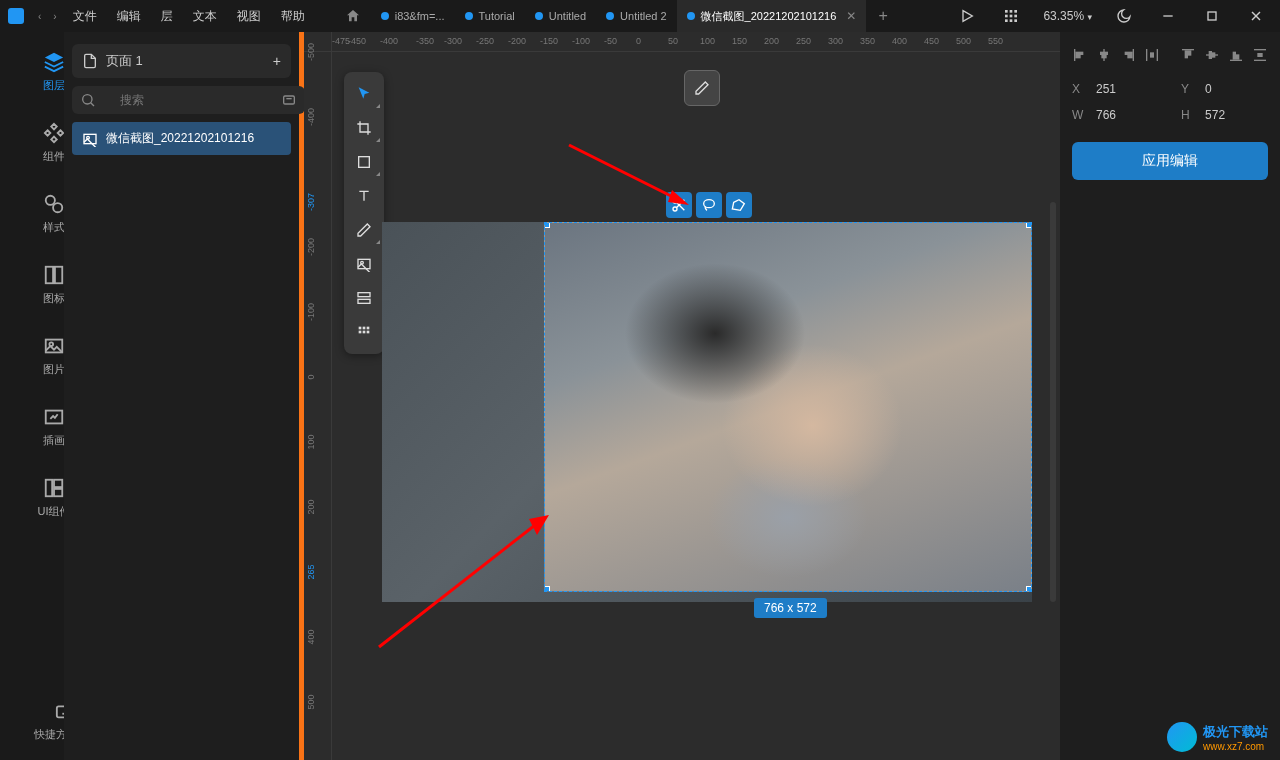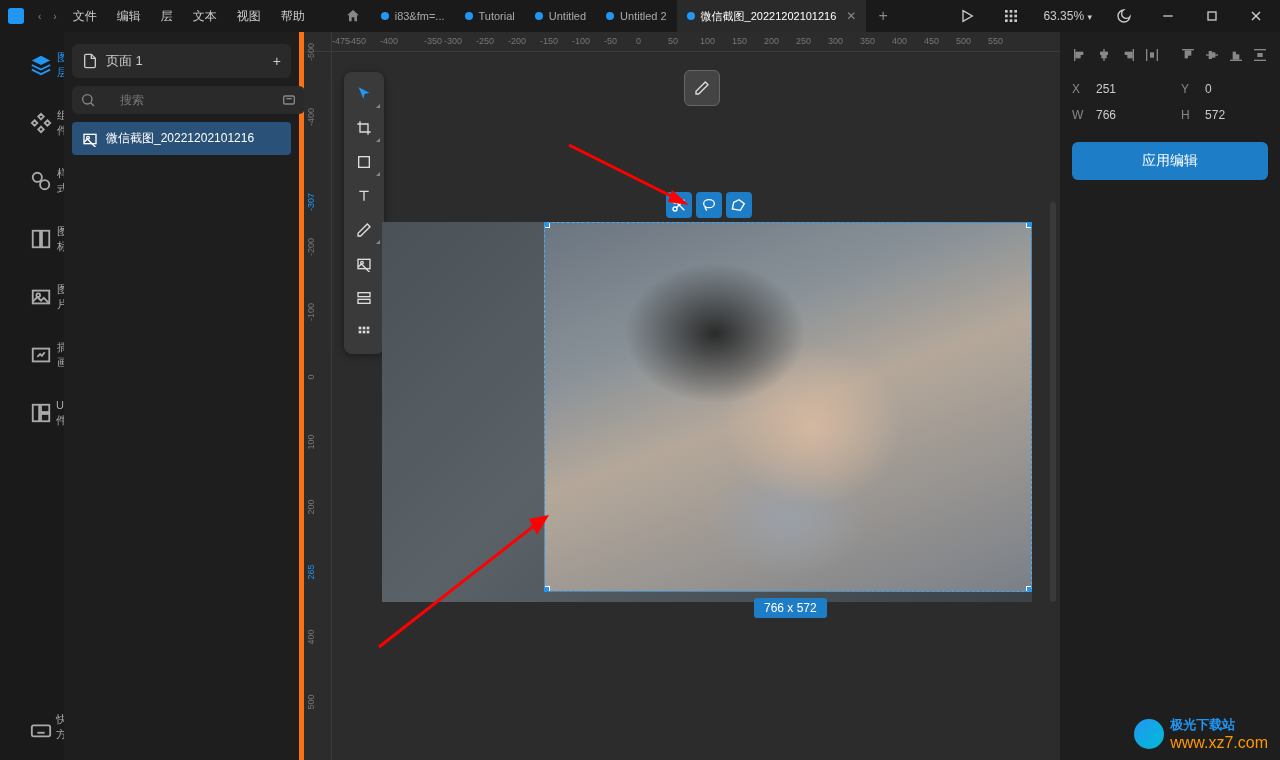--- a/index.html
+++ b/index.html
@@ -20,21 +20,21 @@
 .tab-add { padding: 0 12px; color: #888; font-size: 16px; }
 .titlebar-right { display: flex; align-items: center; gap: 12px; padding-right: 8px; }
 .tb-btn { width: 32px; height: 32px; display: flex; align-items: center; justify-content: center; color: #ccc; cursor: pointer; }
 .zoom { font-size: 12px; color: #ccc; padding: 0 4px; }
 
 
 .main { display: flex; height: 728px; }
 
 
 .leftrail { width: 64px; background: #1a1a1a; display: flex; flex-direction: column; align-items: center; padding-top: 12px; gap: 16px; }
-.rail-item { display: flex; flex-direction: row; align-items: center; gap: 4px; cursor: pointer; width: 48px; padding: 6px 0; margin-left: 44px; }
+.rail-item { display: flex; flex-direction: column; align-items: center; gap: 4px; cursor: pointer; width: 48px; padding: 6px 0; margin-left: 44px; }
 .rail-item.active { color: #2196f3; }
 .rail-icon { width: 24px; height: 24px; display: flex; align-items: center; justify-content: center; }
 .rail-label { font-size: 11px; color: #aaa; }
 .rail-item.active .rail-label { color: #2196f3; }
 
 
 .layers-panel { width: 240px; background: #1e1e1e; border-right: 5px solid #f97316; padding: 12px 8px; }
 .page-header { display: flex; align-items: center; background: #2a2a2a; border-radius: 6px; padding: 8px 10px; margin-bottom: 8px; }
 .page-header-title { flex: 1; font-size: 13px; color: #ccc; display: flex; align-items: center; gap: 8px; }
 .page-add { color: #ccc; font-size: 14px; cursor: pointer; }
@@ -92,21 +92,21 @@
 .prop-field { display: flex; align-items: center; gap: 10px; }
 .prop-label { font-size: 12px; color: #888; width: 14px; }
 .prop-value { font-size: 12px; color: #ccc; text-align: center; }
 .apply-btn { width: 100%; background: #1e7dc7; color: #fff; border: none; border-radius: 6px; padding: 10px; font-size: 14px; cursor: pointer; margin-top: 8px; }
 
 
 .watermark { position: absolute; bottom: 8px; right: 12px; display: flex; align-items: center; gap: 6px; }
 .wm-logo { width: 30px; height: 30px; background: linear-gradient(135deg, #2196f3, #00bcd4); border-radius: 50%; }
 .wm-text { display: flex; flex-direction: column; }
 .wm-main { font-size: 13px; color: #2196f3; font-weight: bold; }
-.wm-sub { font-size: 16px; color: #ff9800; }
+.wm-sub { font-size: 10px; color: #ff9800; }
 
 svg { width: 16px; height: 16px; }
 .rail-icon svg { width: 22px; height: 22px; }
 </style>
 </head>
 <body>
 
 <div class="titlebar">
   <div class="logo">
       <div class="logo-box"></div>
@@ -317,21 +317,21 @@
       <span>微信截图_20221202101216</span>
     </div>
   </div>
 
   <div class="canvas-area">
     <div class="ruler-corner"></div>
     <div class="ruler-h">
       <span style="left:0px">-475</span>
       <span style="left:16px">-450</span>
       <span style="left:48px">-400</span>
-      <span style="left:92px">-350</span>
+      <span style="left:84px">-350</span>
       <span style="left:112px">-300</span>
       <span style="left:144px">-250</span>
       <span style="left:176px">-200</span>
       <span style="left:208px">-150</span>
       <span style="left:240px">-100</span>
       <span style="left:272px">-50</span>
       <span style="left:304px">0</span>
       <span style="left:336px">50</span>
       <span style="left:368px">100</span>
       <span style="left:400px">150</span>

